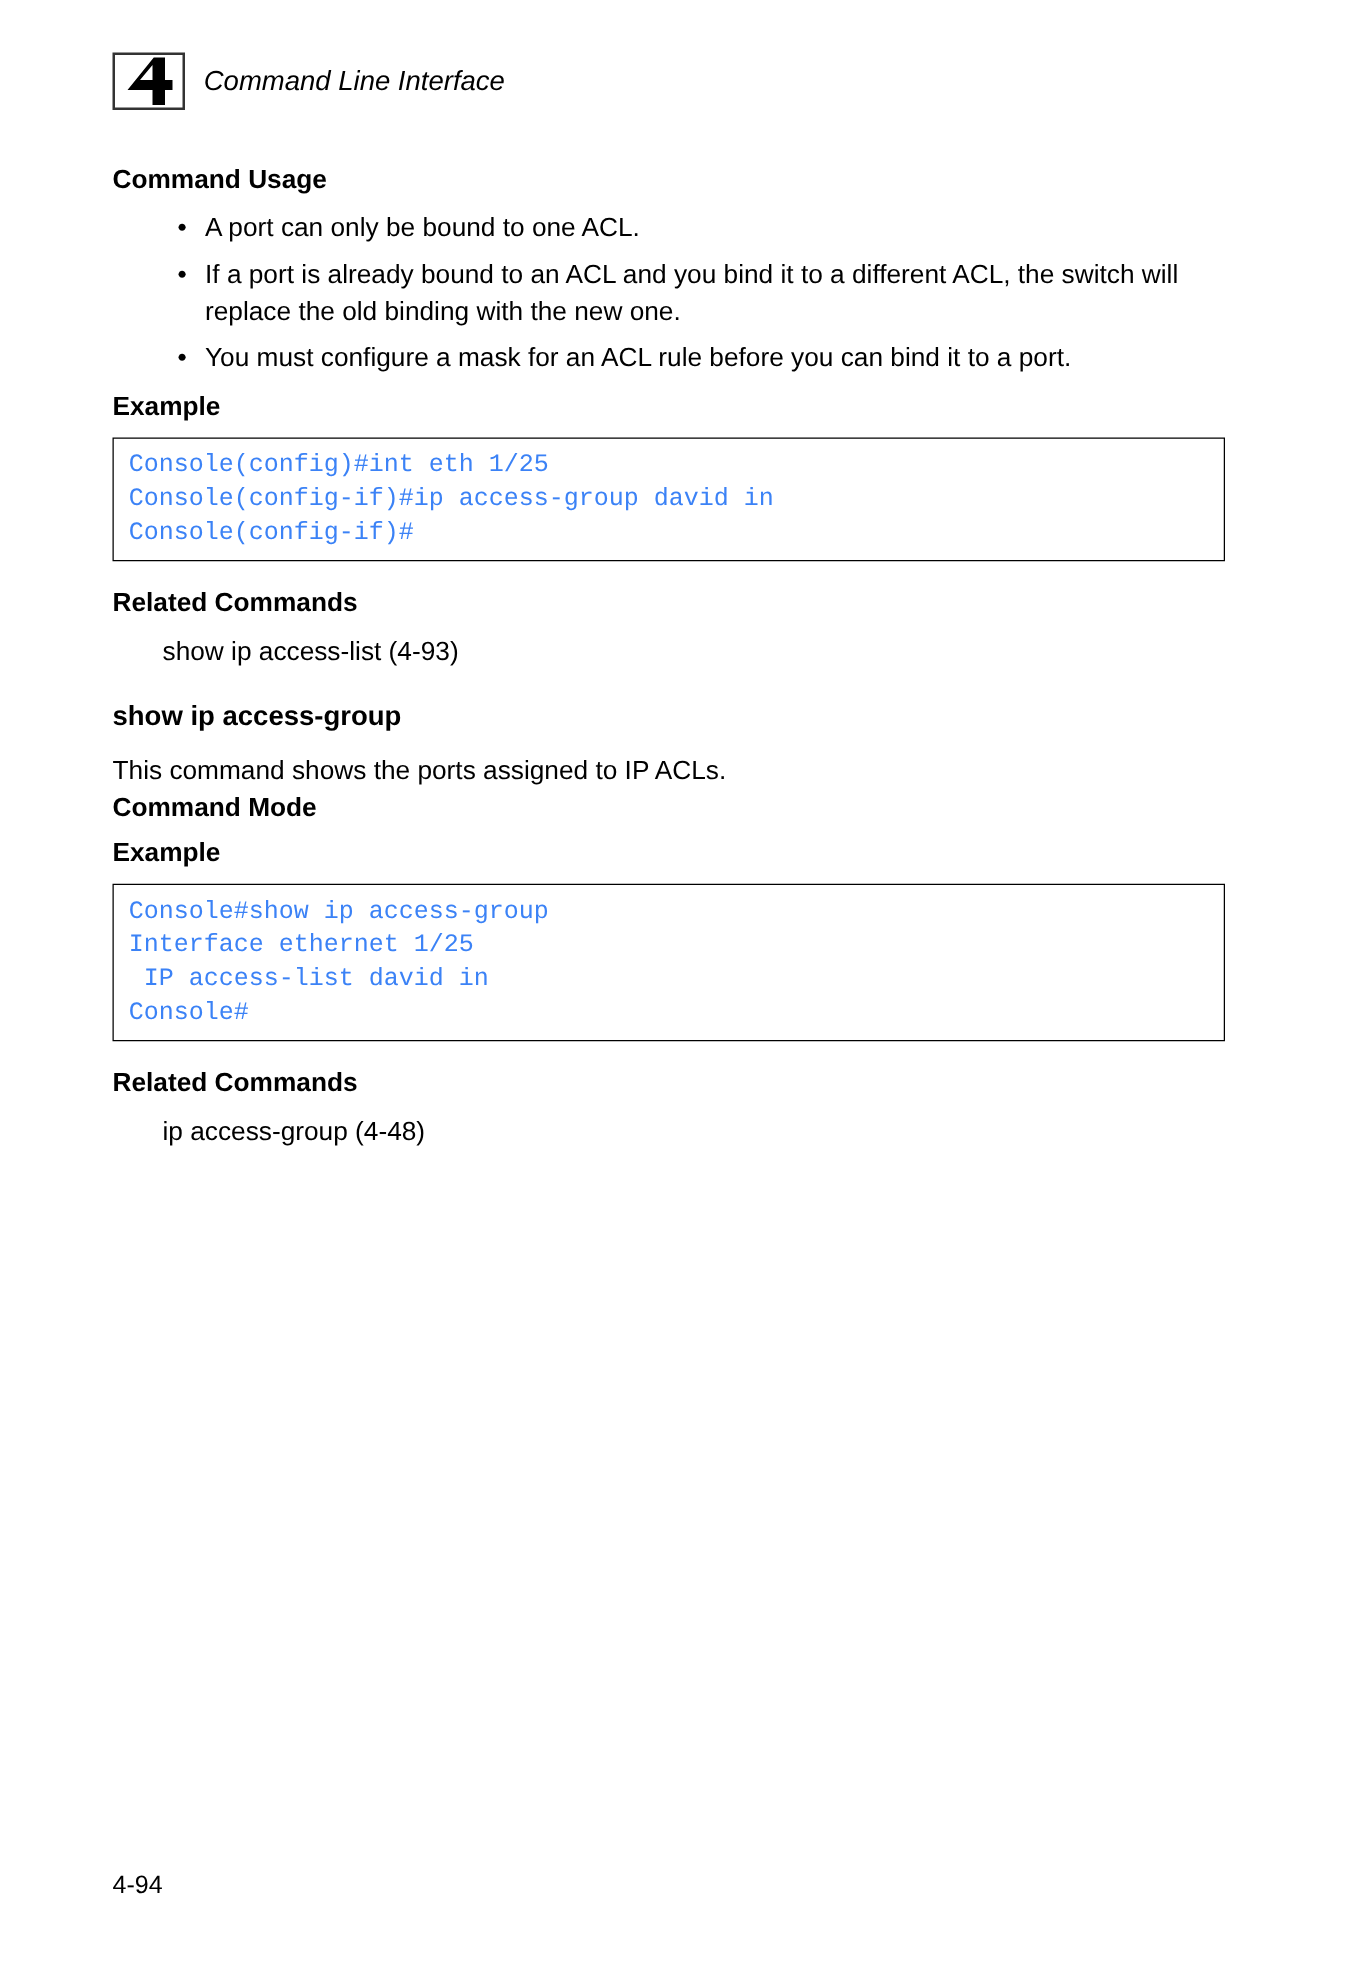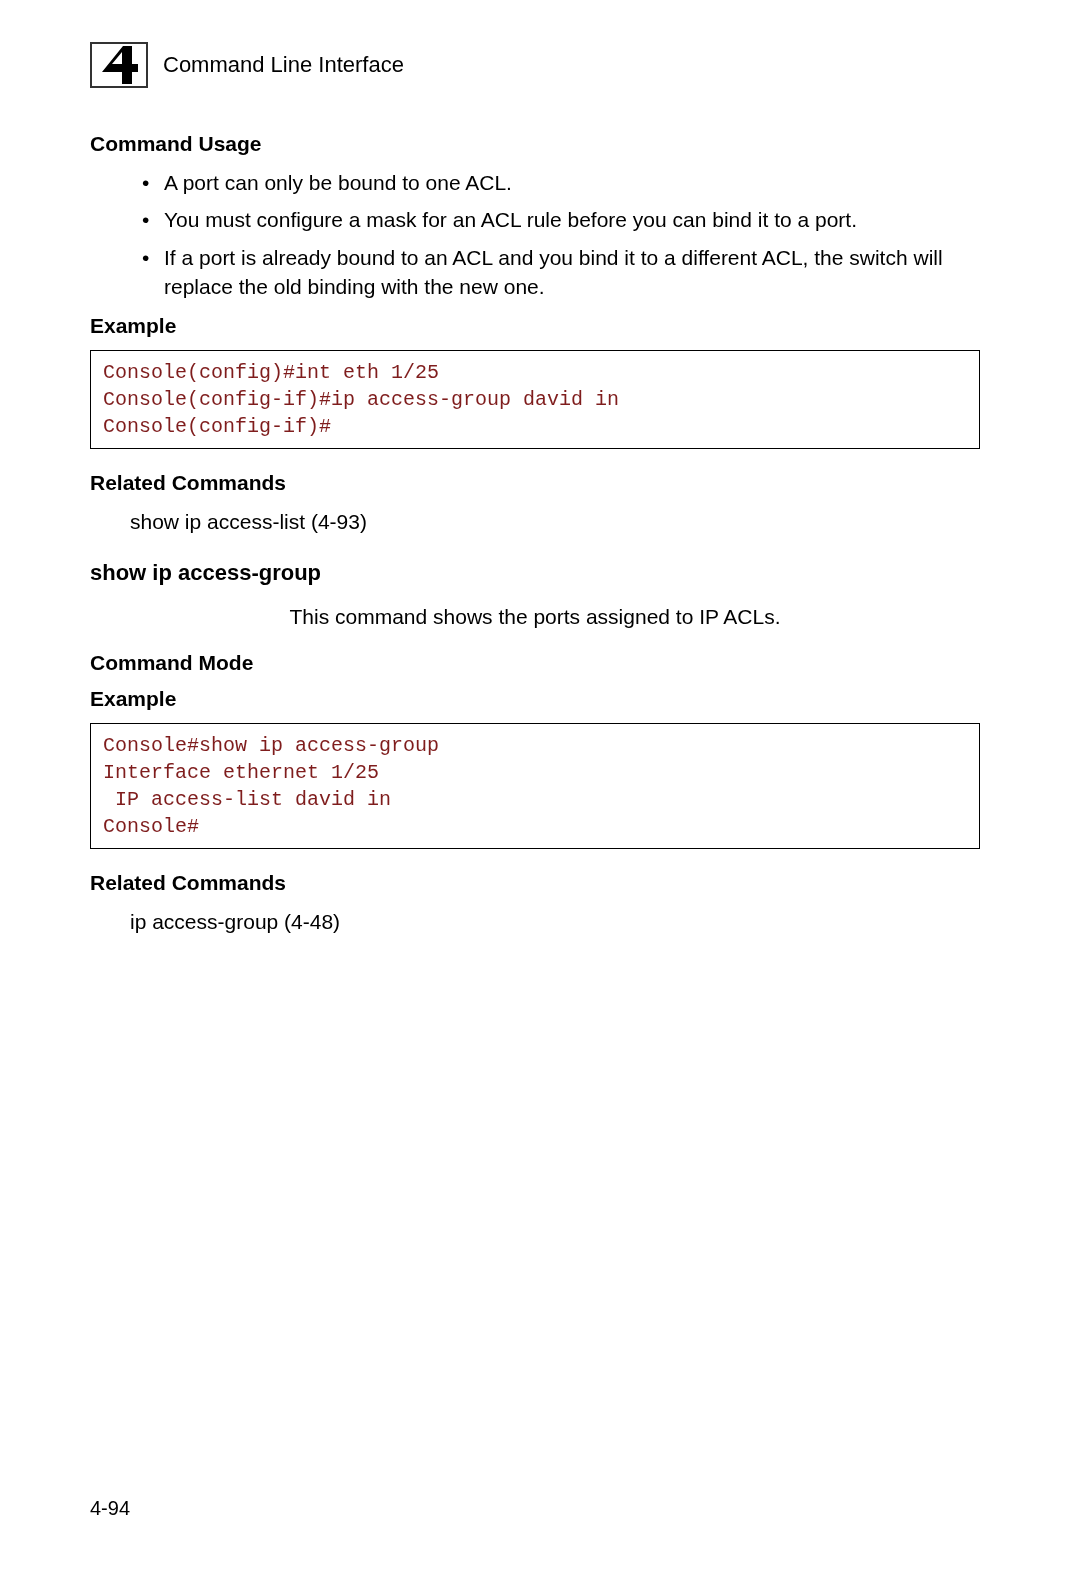--- a/index.html
+++ b/index.html
@@ -15,20 +15,21 @@
       font-size: 21px;
       color: #000;
       padding: 42px 100px 42px 90px;
       position: relative;
     }
     .header-row {
       display: flex;
       align-items: center;
       gap: 15px;
       margin-bottom: 44px;
+      font-style: italic;
     }
     .chapter-icon {
       width: 58px;
       height: 46px;
       border: 2px solid #333;
       display: flex;
       align-items: flex-end;
       justify-content: center;
       position: relative;
     }
@@ -64,36 +65,35 @@
       top: 0;
     }
     .code-block {
       font-family: "Courier New", monospace;
       font-size: 20px;
       border: 1px solid #000;
       padding: 8px 12px;
       margin-bottom: 22px;
       white-space: pre;
       line-height: 1.35;
-      color: #7f1d1d;
+      color: #3b82f6;
     }
     .body-text {
       margin-left: 40px;
       margin-bottom: 24px;
       line-height: 1.4;
     }
     .command-title {
       font-weight: bold;
       font-size: 22px;
       margin-bottom: 16px;
     }
     .desc-text {
-      margin-bottom: 20px;
+      margin-bottom: 4px;
       line-height: 1.4;
-      text-align: center;
     }
     .page-number {
       position: absolute;
       bottom: 50px;
       left: 90px;
       font-size: 20px;
       margin-top: 44px;
     }
   </style>
 </head>
@@ -105,22 +105,22 @@
       <path d="M 27 2 L 6 28 L 26 28 L 26 40 L 36 40 L 36 28 L 42 28 L 42 20 L 36 20 L 36 2 Z M 26 20 L 16 20 L 26 8 Z" fill="#000"></path>
     </svg>
   </div>
   <div class="header-title">Command Line Interface</div>
 </div>
 
 <div>
   <div class="section-head">Command Usage</div>
   <ul class="bullet-list">
     <li>A port can only be bound to one ACL.</li>
+    <li>If a port is already bound to an ACL and you bind it to a different ACL, the switch will replace the old binding with the new one.</li>
     <li>You must configure a mask for an ACL rule before you can bind it to a port.</li>
-    <li>If a port is already bound to an ACL and you bind it to a different ACL, the switch will replace the old binding with the new one.</li>
   </ul>
 
   <div class="section-head">Example</div>
   <div class="code-block">Console(config)#int eth 1/25
 Console(config-if)#ip access-group david in
 Console(config-if)#</div>
 
   <div class="section-head">Related Commands</div>
   <div class="body-text">show ip access-list (4-93)</div>
 </div>

